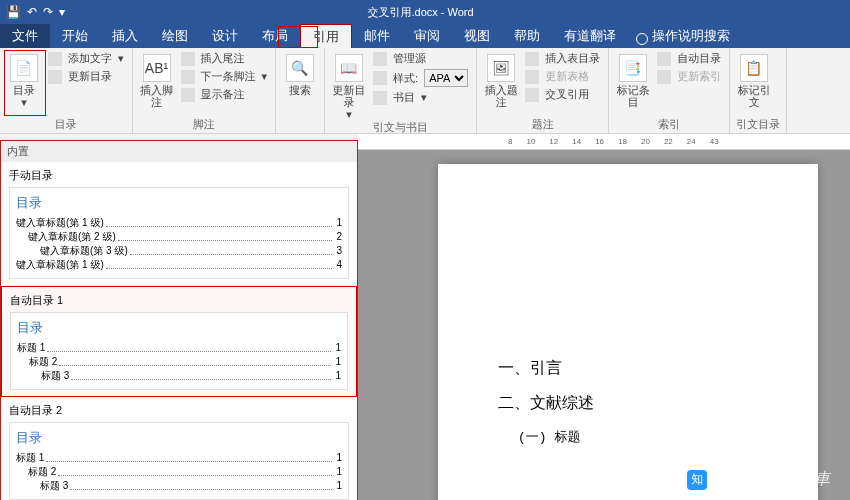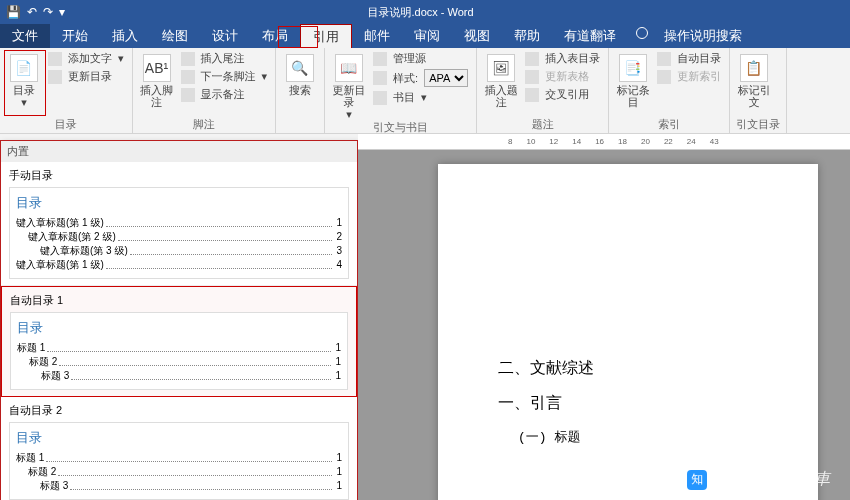--- a/index.html
+++ b/index.html
@@ -5,21 +5,21 @@
 *{margin:0;padding:0;box-sizing:border-box;font-family:"Microsoft YaHei",sans-serif}
 body{width:850px;height:500px;overflow:hidden;background:#f3f3f3;position:relative}
 .titlebar{height:24px;background:#2b579a;color:#fff;display:flex;align-items:center;font-size:11px}
 .titlebar .qat{display:flex;align-items:center;gap:6px;padding:0 6px}
 .titlebar .qat span{font-size:12px}
 .titlebar .title{flex:1;text-align:center}
 .menubar{height:24px;background:#2b579a;color:#fff;display:flex;align-items:center;font-size:13px}
 .menubar .tab{padding:0 12px;height:24px;line-height:24px;cursor:pointer}
 .menubar .file{background:#1e3e6e}
 .menubar .active{background:#f3f3f3;color:#333;border:1px solid #a00;border-bottom:none}
-.menubar .tell{display:flex;align-items:flex-start;gap:16px;margin-left:8px}
+.menubar .tell{display:flex;align-items:flex-end;gap:4px;margin-left:8px}
 .menubar .bulb{width:12px;height:12px;border:1px solid #fff;border-radius:50%}
 .ribbon{height:86px;background:#f3f3f3;border-bottom:1px solid #d4d4d4;display:flex;font-size:11px;color:#444}
 .rgroup{border-right:1px solid #d4d4d4;padding:2px 6px;display:flex;flex-direction:column;justify-content:space-between}
 .rgroup .label{text-align:center;font-size:11px;color:#666;height:14px}
 .rgroup .body{flex:1;display:flex;align-items:flex-start;gap:4px}
 .bigbtn{display:flex;flex-direction:column;align-items:center;width:36px;padding-top:4px;cursor:pointer}
 .bigbtn .ico{width:28px;height:28px;background:#fff;border:1px solid #ccc;display:flex;align-items:center;justify-content:center;font-size:14px}
 .bigbtn .txt{font-size:11px;margin-top:2px;text-align:center;line-height:1.1}
 .smbtn{font-size:11px;padding:1px 2px;white-space:nowrap;cursor:pointer;display:flex;align-items:center;gap:6px}
 .smbtn .si{width:14px;height:14px;background:#ddd;display:inline-block}
@@ -52,21 +52,21 @@
 </head>
 <body>
 
 <div class="titlebar">
   <div class="qat">
     <span>💾</span>
     <span>↶</span>
     <span>↷</span>
     <span>▾</span>
   </div>
-  <div class="title">目录说明.docx - Word</div>
+  <div class="title">交叉引用.docx - Word</div>
   <div style="width:80px"></div>
 </div>
 
 <div class="menubar">
   <div class="tab file">文件</div>
   <div class="tab">开始</div>
   <div class="tab">插入</div>
   <div class="tab">绘图</div>
   <div class="tab">设计</div>
   <div class="tab">布局</div>
@@ -290,22 +290,22 @@
       <span>12</span>
       <span>14</span>
       <span>16</span>
       <span>18</span>
       <span>20</span>
       <span>22</span>
       <span>24</span>
       <span>43</span>
     </div>
   <div class="page">
+    <div class="h">一、引言</div>
     <div class="h">二、文献综述</div>
-    <div class="h">一、引言</div>
     <div class="sub">(一) 标题</div>
   </div>
 </div>
 
 <div class="wm">
   <span class="zi">知</span>
   <span>知乎 @无名小車</span>
 </div>
 
 </body></html>

